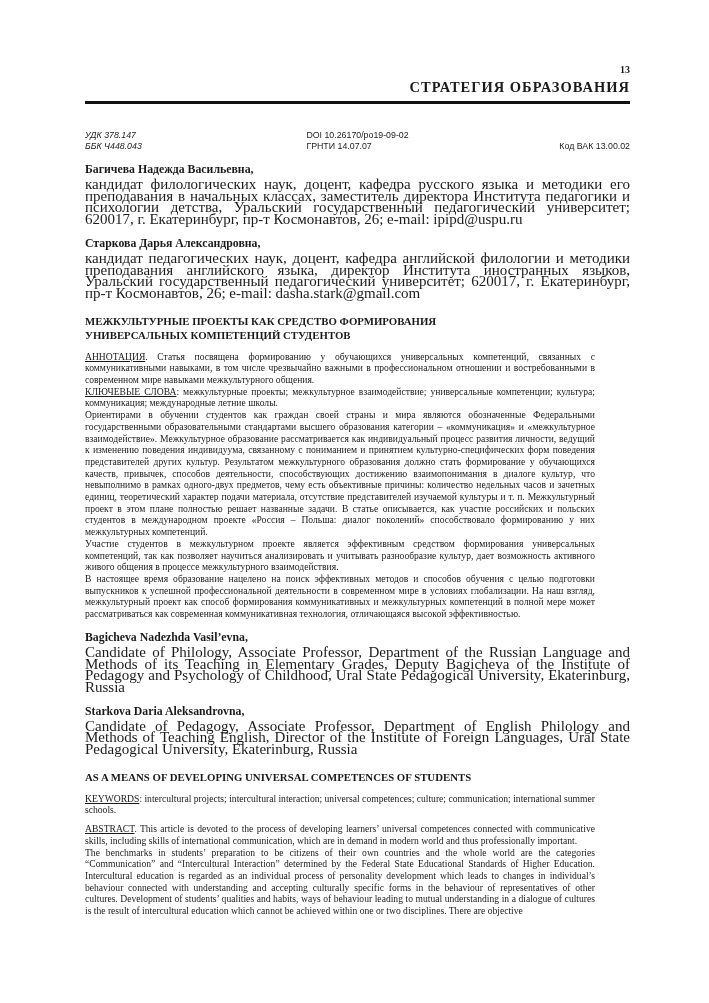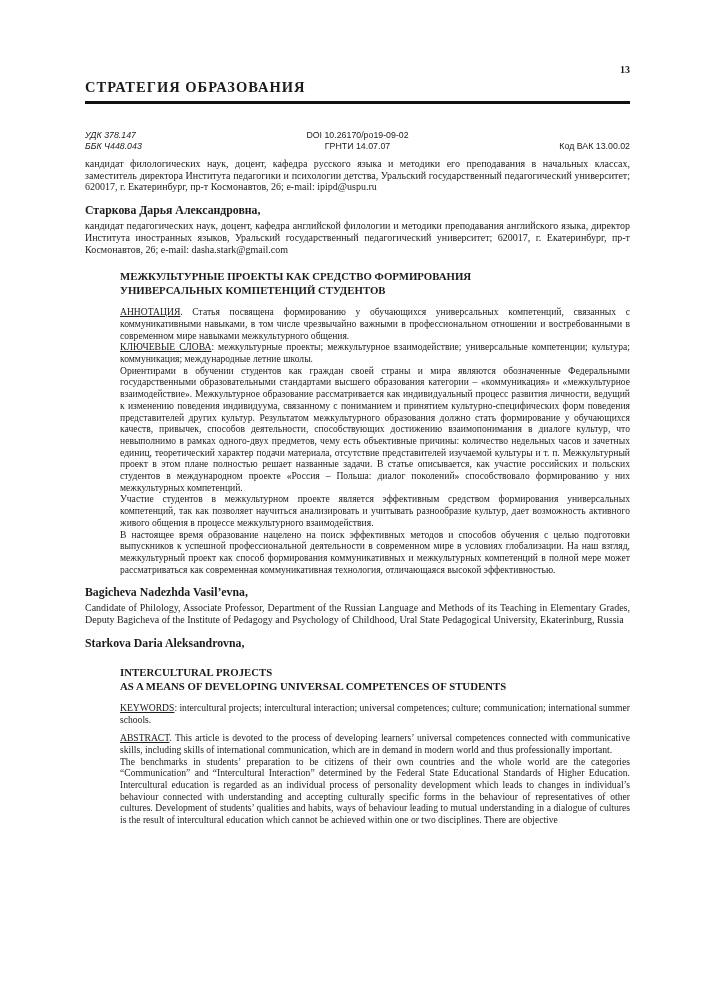--- a/index.html
+++ b/index.html
@@ -16,55 +16,54 @@
     margin:0 0 0 85px;
     padding-top:64px;
   }
   .pagenum{
     text-align:right;
     font-size:10px;
     margin:0 0 4px 0;
     font-weight:bold;
   }
   .section-title{
-    text-align:left;
+    text-align:right;
     font-weight:bold;
     font-size:14.5px;
     letter-spacing:1px;
     margin:0 0 5px 0;
   }
   .rule{
     height:3px;
     background:#111;
     margin:0 0 26px 0;
   }
   .meta{
     display:grid;
     grid-template-columns:1fr auto 1fr;
     font-family:"Liberation Sans","DejaVu Sans",sans-serif;
     font-size:8.8px;
     line-height:11px;
     margin-bottom:6px;
   }
   .meta .c1{text-align:left;font-style:italic;}
-  .meta .c2{text-align:center;}
+  .meta .c2{}
   .meta .c3{text-align:right;}
   .author-name{
     font-weight:bold;
     font-size:11.8px;
     margin:10px 0 2px 0;
   }
   .bio{
-    font-size:10px;
+    font-size:15px;
     line-height:11.7px;
     text-align:justify;
     margin:0;
   }
   .indent{
-    margin-left:35px;
     width:510px;
   }
   .art-title{
     font-weight:bold;
     font-size:10.8px;
     line-height:14px;
     margin:14px 0 9px 0;
   }
   .just{
     font-size:9.6px;
@@ -88,20 +87,21 @@
   <div class="meta">
     <div class="c1">УДК 378.147</div>
     <div class="c2">DOI 10.26170/po19-09-02</div>
     <div class="c3"></div>
     <div class="c1">ББК Ч448.043</div>
     <div class="c2">ГРНТИ 14.07.07</div>
     <div class="c3">Код ВАК 13.00.02</div>
   </div>
 
   <div>
+    <div class="author-name">Багичева Надежда Васильевна,</div>
     <p class="bio">кандидат филологических наук, доцент, кафедра русского языка и методики его преподавания в начальных классах, заместитель директора Института педагогики и психологии детства, Уральский государственный педагогический университет; 620017, г. Екатеринбург, пр-т Космонавтов, 26; e-mail: ipipd@uspu.ru</p>
   </div>
 
   <div>
     <div class="author-name">Старкова Дарья Александровна,</div>
     <p class="bio">кандидат педагогических наук, доцент, кафедра английской филологии и методики преподавания английского языка, директор Института иностранных языков, Уральский государственный педагогический университет; 620017, г. Екатеринбург, пр-т Космонавтов, 26; e-mail: dasha.stark@gmail.com</p>
   </div>
 
   <div class="indent">
     <div class="art-title">
@@ -117,25 +117,25 @@
     <p class="just">В настоящее время образование нацелено на поиск эффективных методов и способов обучения с целью подготовки выпускников к успешной профессиональной деятельности в современном мире в условиях глобализации. На наш взгляд, межкультурный проект как способ формирования коммуникативных и межкультурных компетенций в полной мере может рассматриваться как современная коммуникативная технология, отличающаяся высокой эффективностью.</p>
   </div>
 
   <div>
     <div class="author-name">Bagicheva Nadezhda Vasil’evna,</div>
     <p class="bio">Candidate of Philology, Associate Professor, Department of the Russian Language and Methods of its Teaching in Elementary Grades, Deputy Bagicheva of the Institute of Pedagogy and Psychology of Childhood, Ural State Pedagogical University, Ekaterinburg, Russia</p>
   </div>
 
   <div>
     <div class="author-name">Starkova Daria Aleksandrovna,</div>
+    <p class="bio">Candidate of Pedagogy, Associate Professor, Department of English Philology and Methods of Teaching English, Director of the Institute of Foreign Languages, Ural State Pedagogical University, Ekaterinburg, Russia</p>
   </div>
 
   <div class="indent">
     <div class="art-title">
-      <div>INTERCULTURAL PROJECTS</div>
       <div>AS A MEANS OF DEVELOPING UNIVERSAL COMPETENCES OF STUDENTS</div>
     </div>
 
     <p class="just"><span class="ul">KEYWORDS</span><span>: intercultural projects; intercultural interaction; universal competences; culture; communication; international summer schools.</span></p>
 
     <p class="just block-gap"><span class="ul">ABSTRACT</span><span>. This article is devoted to the process of developing learners’ universal competences connected with communicative skills, including skills of international communication, which are in demand in modern world and thus professionally important.</span></p>
     <p class="just">The benchmarks in students’ preparation to be citizens of their own countries and the whole world are the categories “Communication” and “Intercultural Interaction” determined by the Federal State Educational Standards of Higher Education. Intercultural education is regarded as an individual process of personality development which leads to changes in individual’s behaviour connected with understanding and accepting culturally specific forms in the behaviour of representatives of other cultures. Development of students’ qualities and habits, ways of behaviour leading to mutual understanding in a dialogue of cultures is the result of intercultural education which cannot be achieved within one or two disciplines. There are objective</p>
   </div>
 
 </div>

